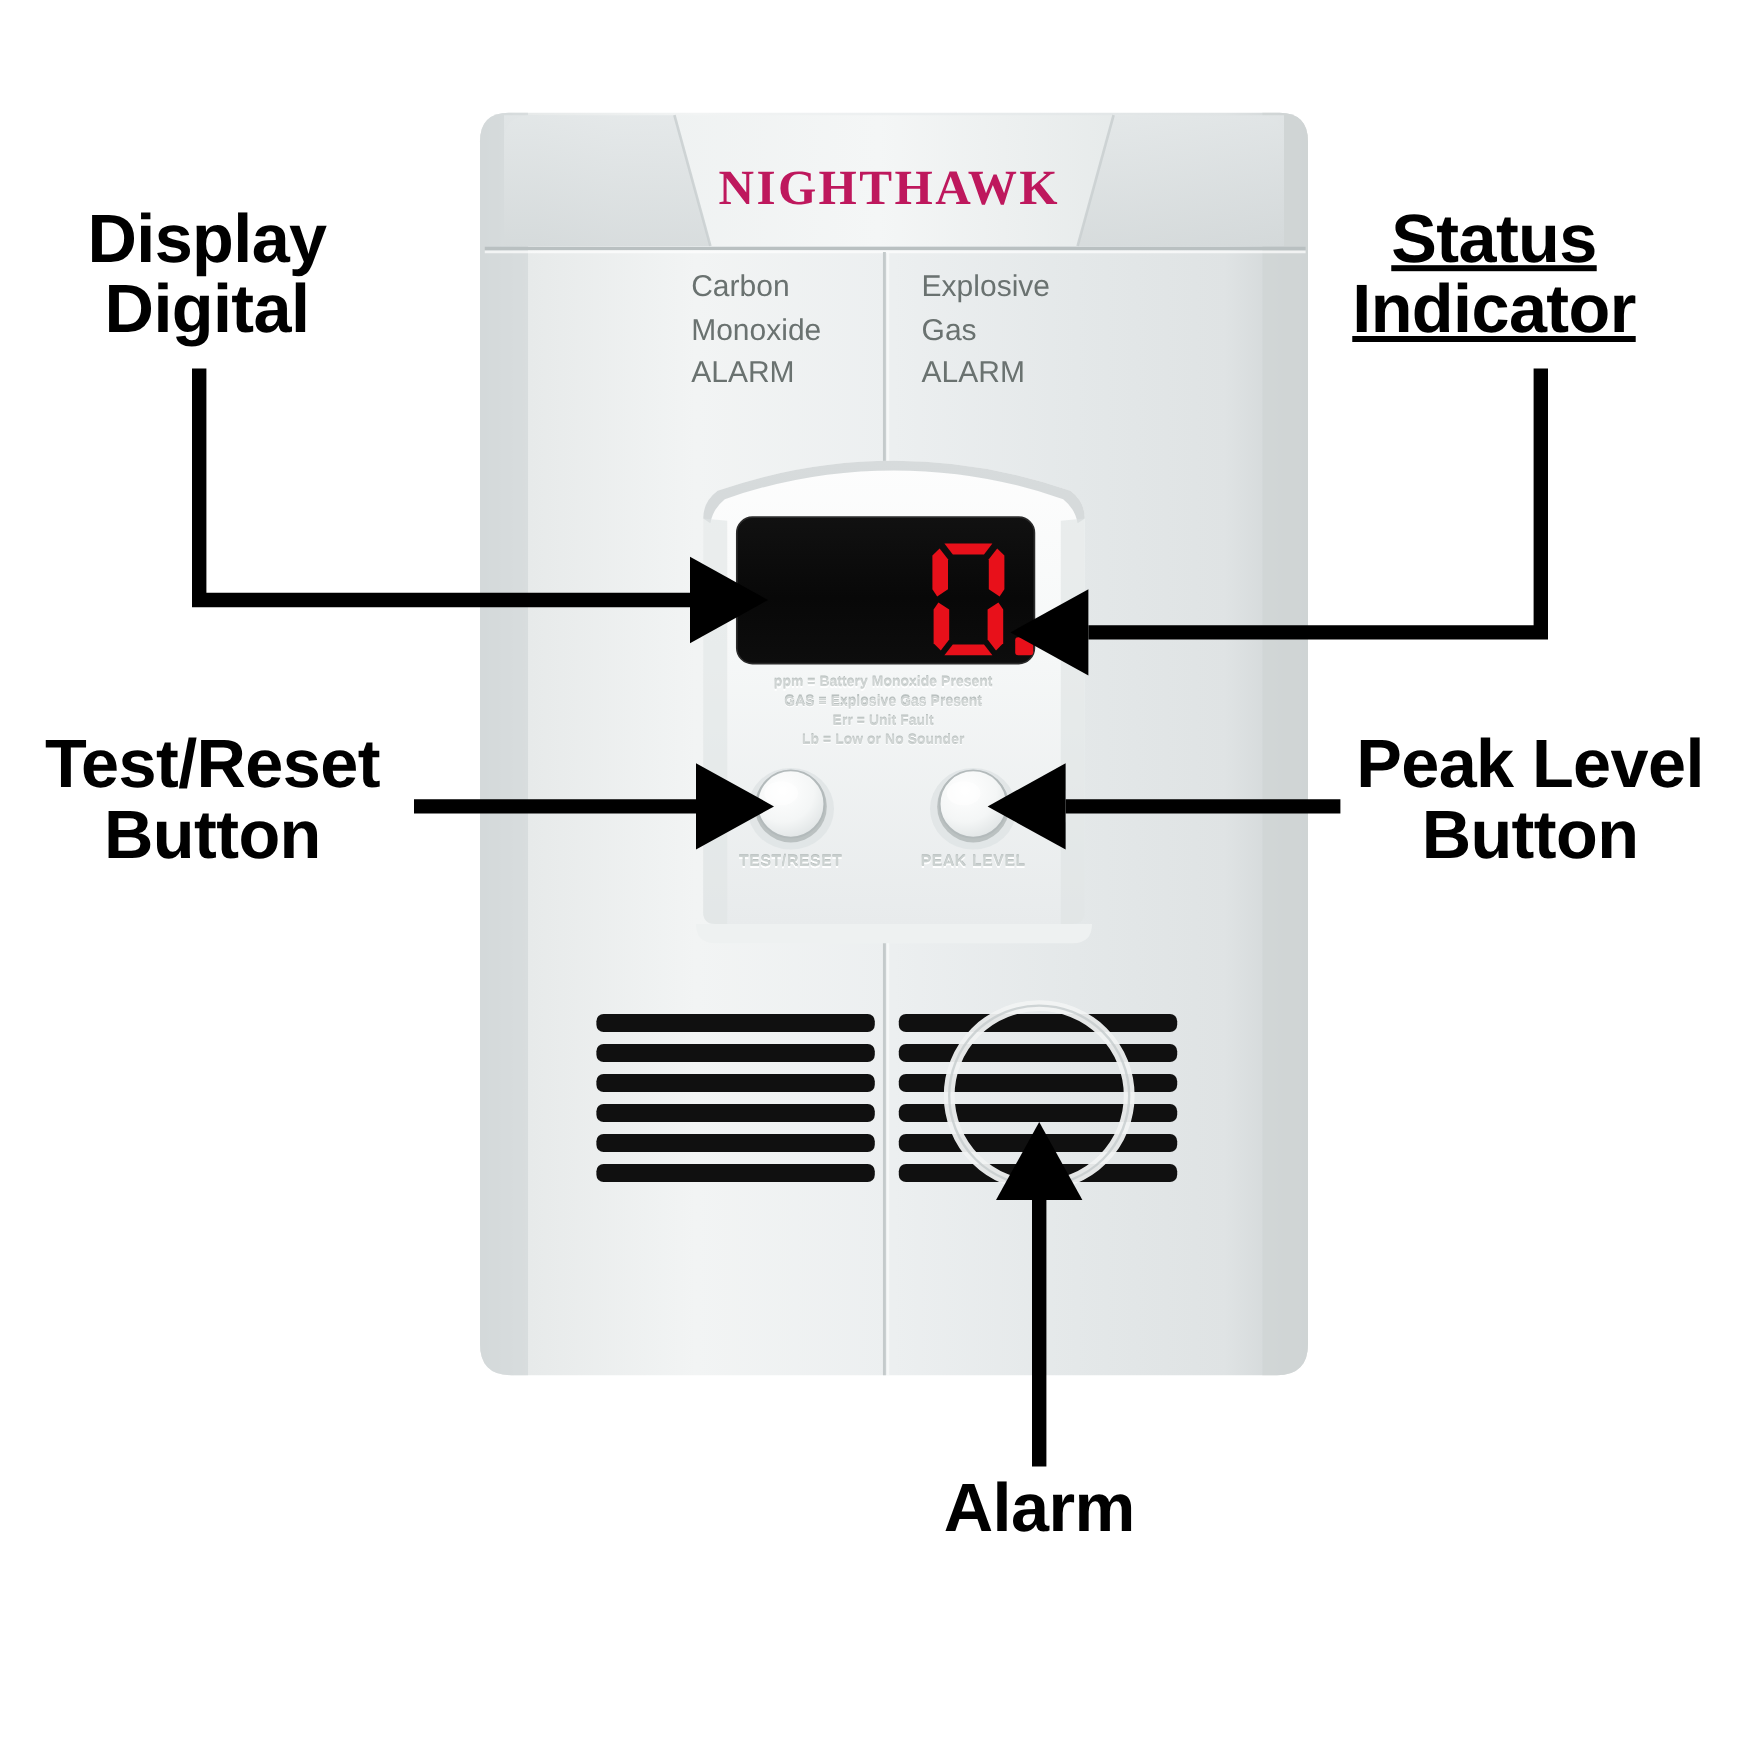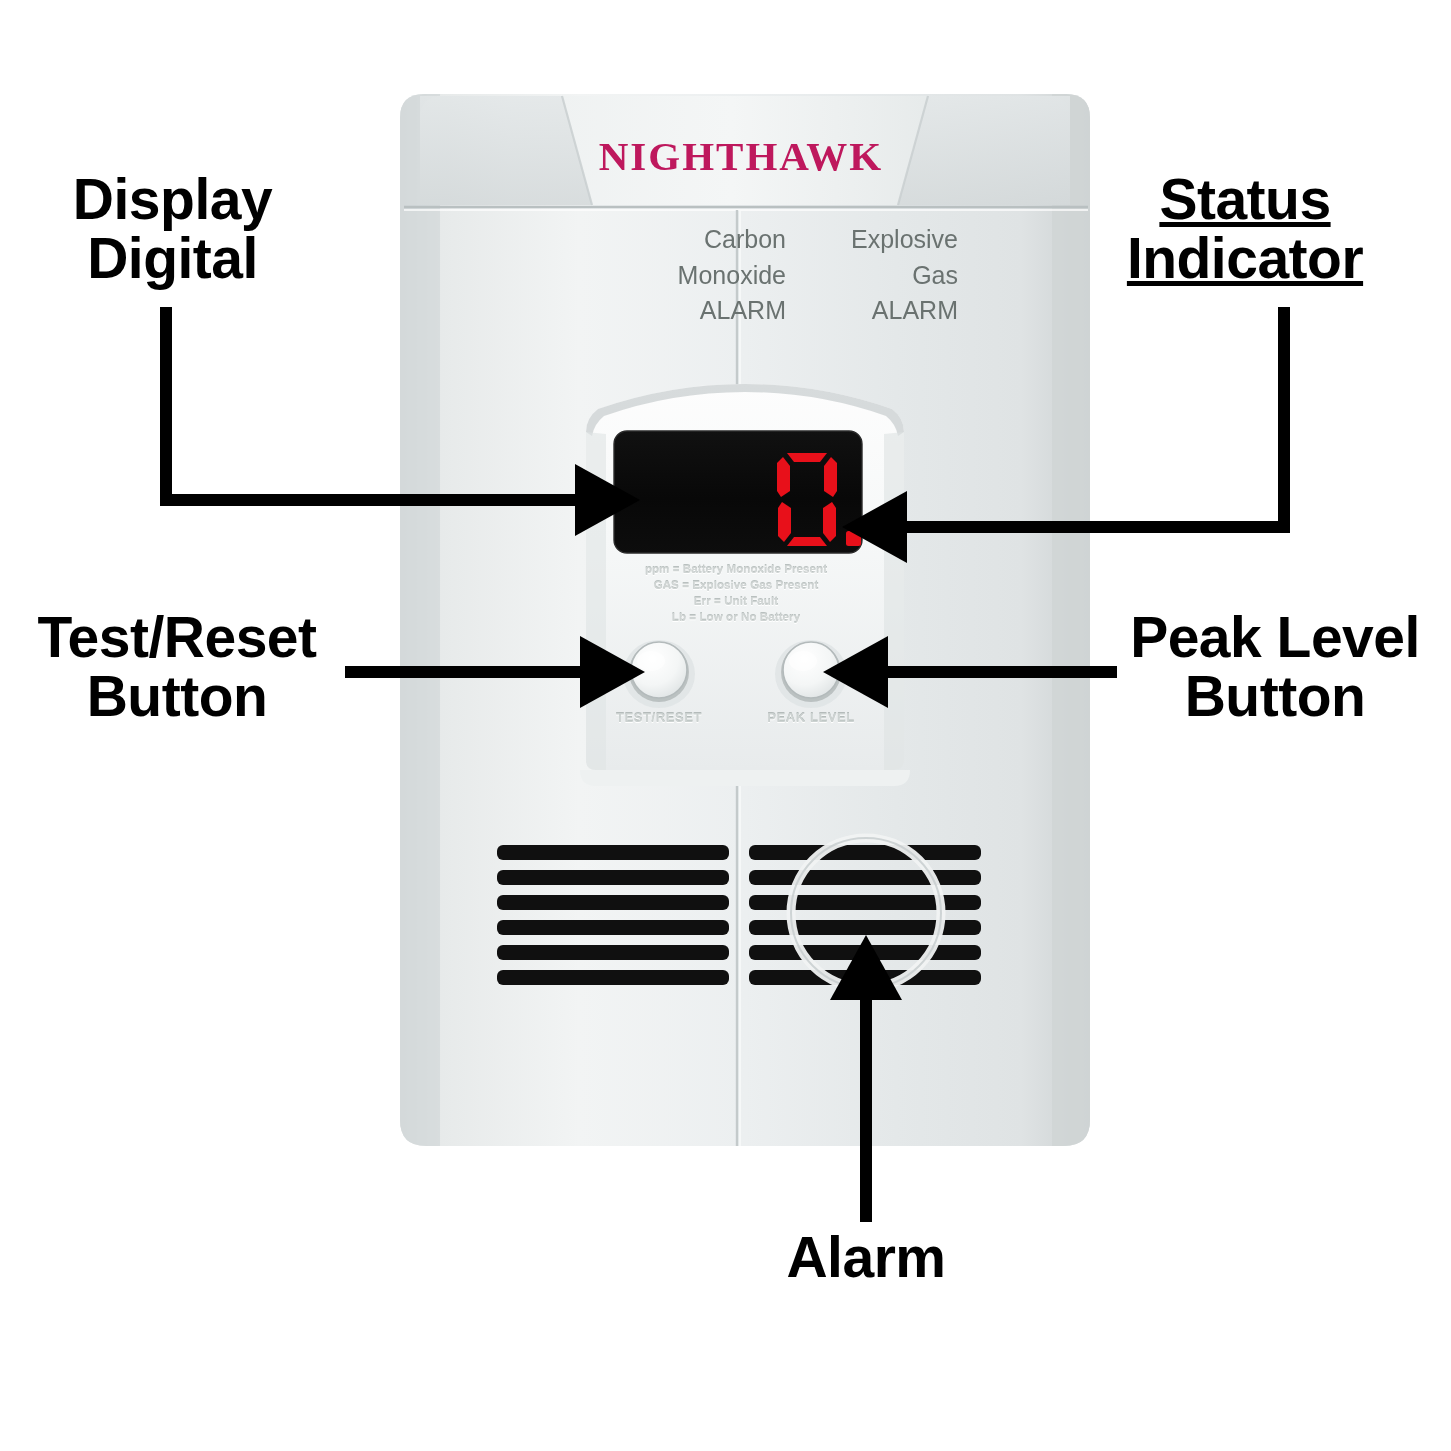--- a/index.html
+++ b/index.html
@@ -49,21 +49,21 @@
     font-weight: bold;
     letter-spacing: 2.0px;
     color: #be185d;
   }
   .alarm-label {
     position: absolute;
     font-family: "Liberation Sans", sans-serif;
     font-size: 25px;
     line-height: 1.42;
     color: #6a7270;
-    text-align: right;
+    text-align: left;
   }
   .alarm-label .ln { display: block; }
   #co-label  { left: 576px; top: 222px; width: 210px; }
   #gas-label { left: 768px; top: 222px; width: 190px; }
 
   .legend-emboss {
     position: absolute;
     left: 612px;
     top: 562px;
     width: 248px;
@@ -257,21 +257,21 @@
       <polygon points="62,55 66,61 66,89 60,95 53,86 53,61"></polygon>
       <polygon points="24,90 50,90 57,99 17,99"></polygon>
     </g>
     <rect x="76" y="84" width="15" height="15" rx="2.5" fill="#e8101a"></rect>
   </svg>
 
   <div class="legend-emboss">
     <span class="ln">ppm = Battery Monoxide Present</span>
     <span class="ln">GAS = Explosive Gas Present</span>
     <span class="ln">Err = Unit Fault</span>
-    <span class="ln">Lb = Low or No Battery</span>
+    <span class="ln">Lb = Low or No Sounder</span>
   </div>
 
   <div class="btn-caption" id="cap-test">TEST/RESET</div>
   <div class="btn-caption" id="cap-peak">PEAK LEVEL</div>
 
   <svg class="layer" viewBox="0 0 1451 1451" xmlns="http://www.w3.org/2000/svg">
     <g stroke="#000000" stroke-width="12" fill="none" stroke-linecap="butt">
 
       <path d="M 166 307 L 166 500 L 575 500"></path>
 

